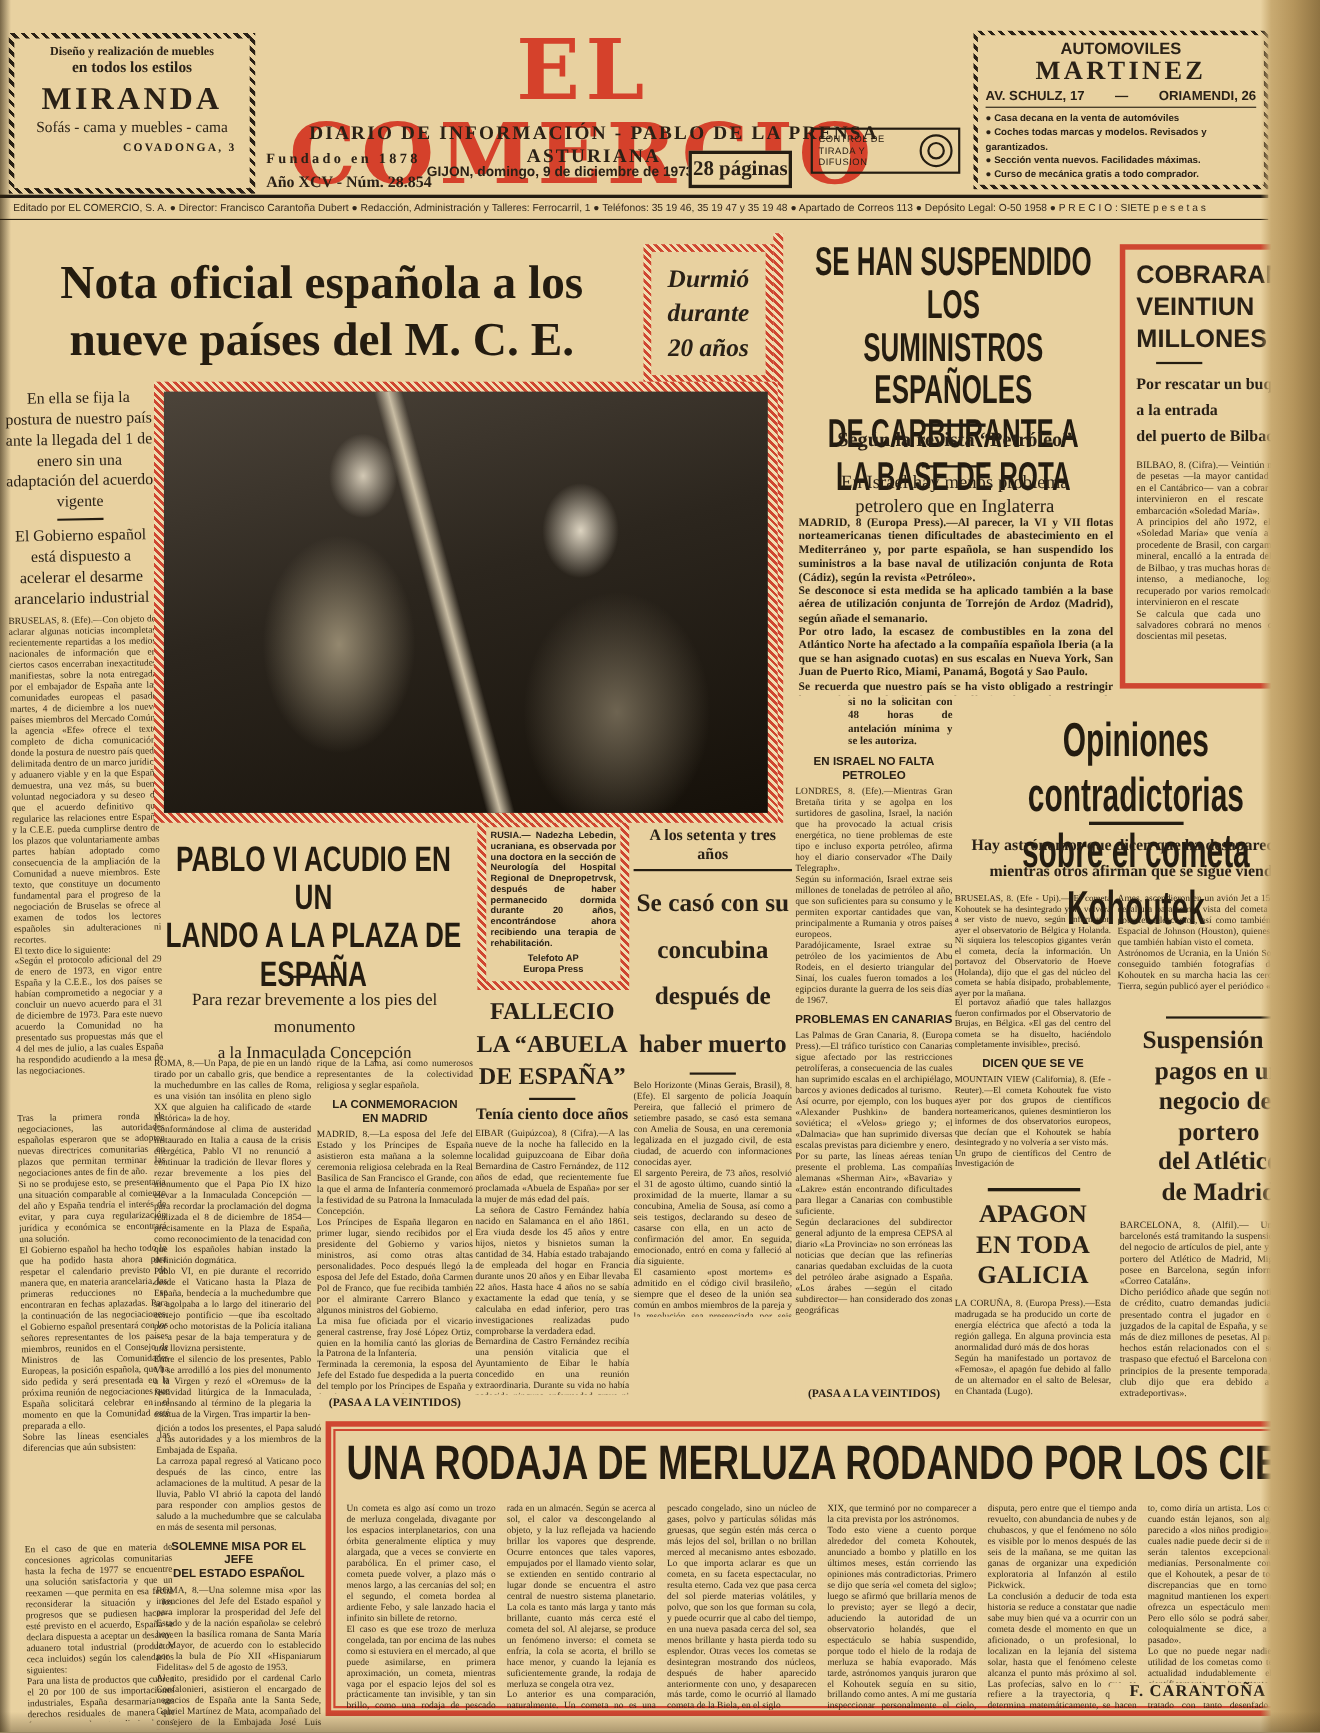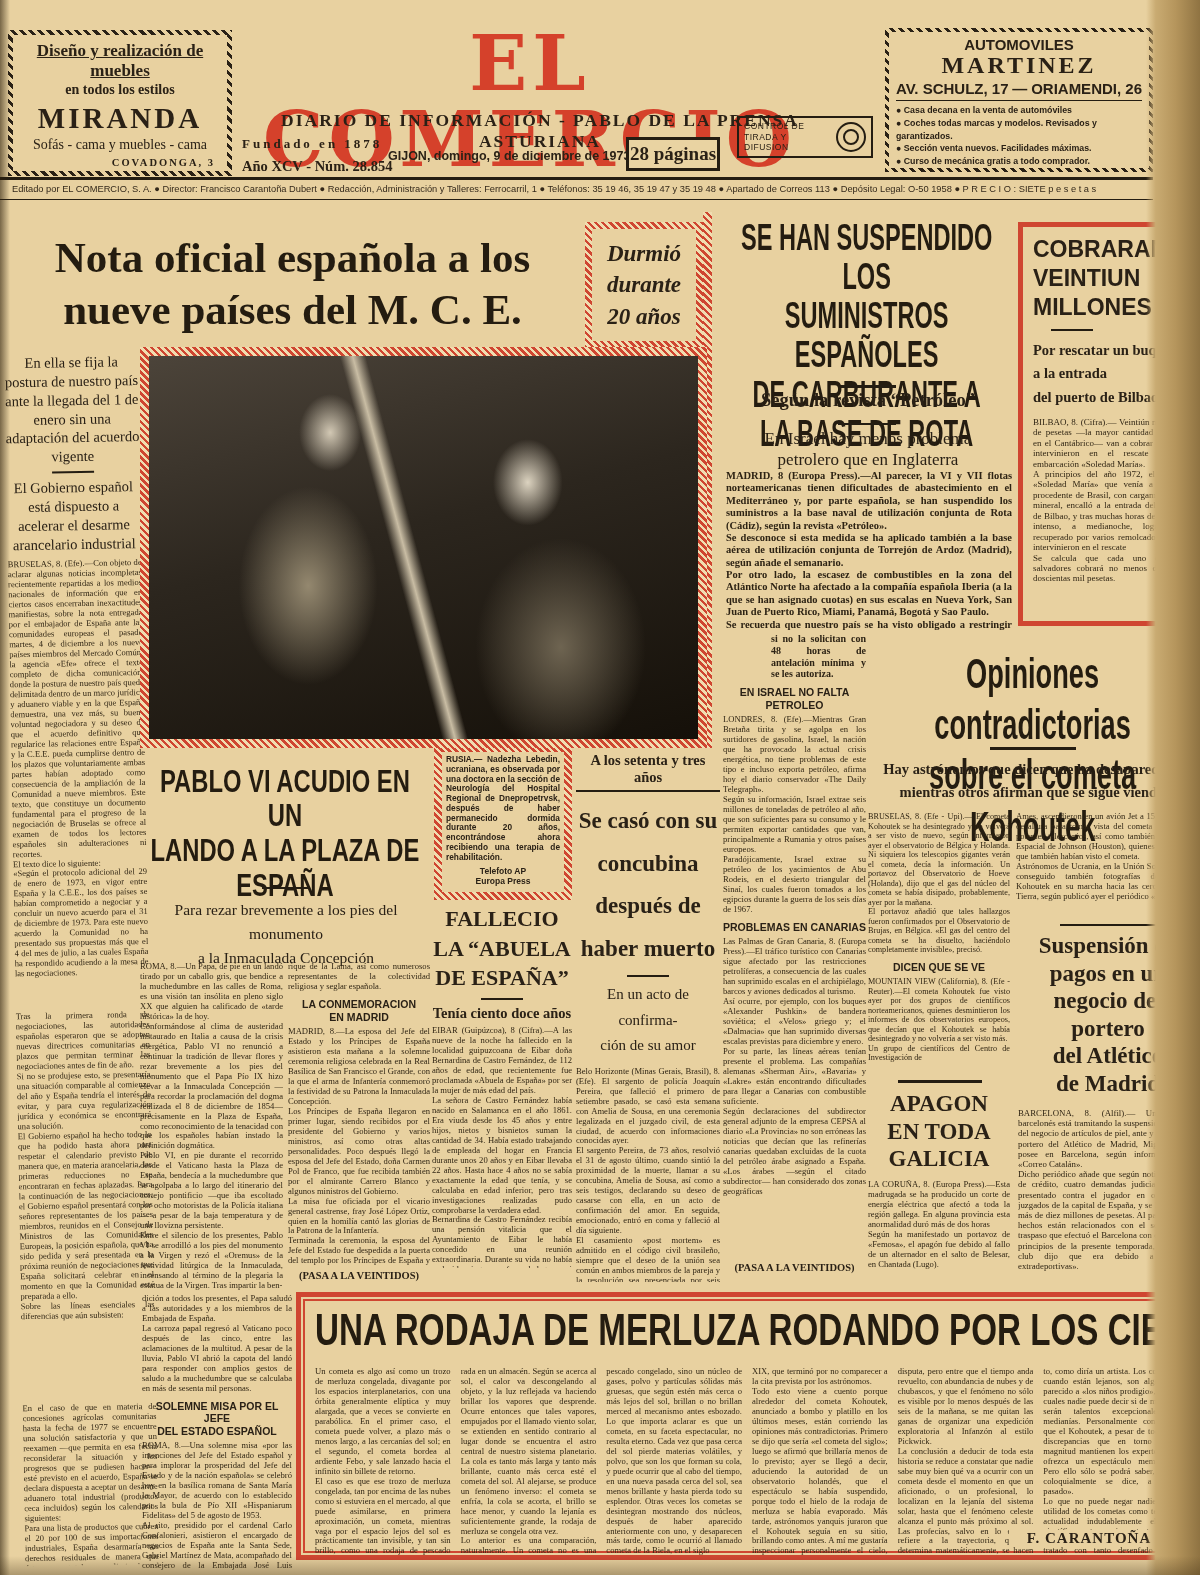--- a/index.html
+++ b/index.html
@@ -32,21 +32,21 @@
   .edgeR{left:1146px;top:0;width:54px;height:1575px;background:linear-gradient(90deg,rgba(120,95,50,0) 0%,#c9ab72 18%,#b5955c 55%,#8f7342 100%);}
   .edgeB{left:0;top:1556px;width:1200px;height:19px;background:linear-gradient(180deg,rgba(60,44,18,0),rgba(60,44,18,.35));}
 </style>
 </head>
 <body>
 
 <div class="page">
 
   <div class="abs hatchK" style="left:8px;top:30px;width:224px;height:146px;padding:5px;box-sizing:border-box;">
     <div class="inner ctr" style="padding:6px 4px;">
-      <div class="serifB" style="font-size:17px;line-height:1.2;text-decoration:underline;">Diseño y realización de muebles</div>
+      <div class="serifB" style="font-size:11px;line-height:1.2;">Diseño y realización de muebles</div>
       <div class="serifB" style="font-size:14px;">en todos los estilos</div>
       <div class="serifB" style="font-size:29px;letter-spacing:3px;margin:4px 0 2px;">MIRANDA</div>
       <div style="font-size:14px;">Sofás - cama y muebles - cama</div>
       <div class="serifB" style="font-size:10.5px;letter-spacing:2px;text-align:right;margin-top:4px;padding-right:8px;">COVADONGA, 3</div>
     </div>
   </div>
 
   <div class="abs ctr" style="left:200px;top:26px;width:660px;height:84px;font-family:'DejaVu Serif',serif;font-weight:bold;font-size:76px;line-height:1.0;color:#d5412b;letter-spacing:5px;transform:scaleY(1.0);">EL COMERCIO</div>
   <div class="abs ctr serifB" style="left:220px;top:110px;width:640px;font-size:17.5px;letter-spacing:2px;">DIARIO DE INFORMACIÓN - PABLO DE LA PRENSA ASTURIANA</div>
   <div class="abs serifB" style="left:242px;top:136px;font-size:13px;letter-spacing:3px;">Fundado en 1878</div>
@@ -59,21 +59,21 @@
 DIFUSION</div>
     <div style="width:26px;height:26px;border-radius:50%;border:2px solid #241d12;display:flex;align-items:center;justify-content:center;">
       <div style="width:12px;height:12px;border-radius:50%;border:2px solid #241d12;"></div>
     </div>
   </div>
 
   <div class="abs hatchK" style="left:885px;top:28px;width:268px;height:144px;padding:4px;box-sizing:border-box;">
     <div class="inner" style="padding:4px 7px;">
       <div class="ctr sans serifB" style="font-size:15px;">AUTOMOVILES</div>
       <div class="ctr serifB" style="font-size:24px;letter-spacing:3px;line-height:1.05;">MARTINEZ</div>
-      <div class="sans serifB" style="display:flex;justify-content:space-between;font-size:15px;border-bottom:1px solid #241d12;padding:2px 0 3px;text-align:center;">
+      <div class="sans serifB" style="display:flex;justify-content:space-between;font-size:12px;border-bottom:1px solid #241d12;padding:2px 0 3px;text-align:center;">
         <span>AV. SCHULZ, 17</span>
         <span>—</span>
         <span>ORIAMENDI, 26</span>
       </div>
       <div class="sans serifB" style="font-size:8.8px;line-height:1.45;margin-top:3px;">
         <div>●  Casa decana en la venta de automóviles</div>
         <div>●  Coches todas marcas y modelos. Revisados y garantizados.</div>
         <div>●  Sección venta nuevos. Facilidades máximas.</div>
         <div>●  Curso de mecánica gratis a todo comprador.</div>
       </div>
@@ -154,22 +154,20 @@
 Bernardina de Castro Fernández recibía una pensión vitalicia que el Ayuntamiento de Eibar le había concedido en una reunión extraordinaria. Durante su vida no había padecido ninguna enfermedad grave ni había estado en cama por motivos de salud.</div>
   </div>
 
   <div class="abs" style="left:576px;top:752px;width:144px;">
     <div class="ctr serifB" style="font-size:14.5px;border-bottom:2px solid #241d12;padding-bottom:4px;margin-bottom:8px;">A los setenta y tres años</div>
     <div class="ctr serifB pre" style="font-size:23px;line-height:1.85;">Se casó con su
 concubina
 después de
 haber muerto</div>
     <div class="shortrule"></div>
-    <div class="ctr pre" style="font-size:15px;line-height:1.7;margin:4px 0 8px;">En un acto de confirma-
-ción de su amor</div>
     <div class="body-s" style="height:215px;">Belo Horizonte (Minas Gerais, Brasil), 8. (Efe). El sargento de policía Joaquín Pereira, que falleció el primero de setiembre pasado, se casó esta semana con Amelia de Sousa, en una ceremonia legalizada en el juzgado civil, de esta ciudad, de acuerdo con informaciones conocidas ayer.
 El sargento Pereira, de 73 años, resolvió el 31 de agosto último, cuando sintió la proximidad de la muerte, llamar a su concubina, Amelia de Sousa, así como a seis testigos, declarando su deseo de casarse con ella, en un acto de confirmación del amor. En seguida, emocionado, entró en coma y falleció al día siguiente.
 El casamiento «post mortem» es admitido en el código civil brasileño, siempre que el deseo de la unión sea común en ambos miembros de la pareja y la resolución sea presenciada por seis testigos.
 Ya próximo a la muerte, el sargento Pereira recordó el poco conocido artículo del código civil y logró hacer realidad el matrimonio, que permite ahora a la fiel compañera heredar una pequeña fortuna reunida por el fallecido esposo.</div>
   </div>
 
   <div class="abs condensed ctr pre" style="left:723px;top:218px;width:378px;font-size:31px;line-height:1.07;transform:scale(0.76,1.18);">SE HAN SUSPENDIDO LOS
 SUMINISTROS ESPAÑOLES
 DE CARBURANTE A
 LA BASE DE ROTA</div>

